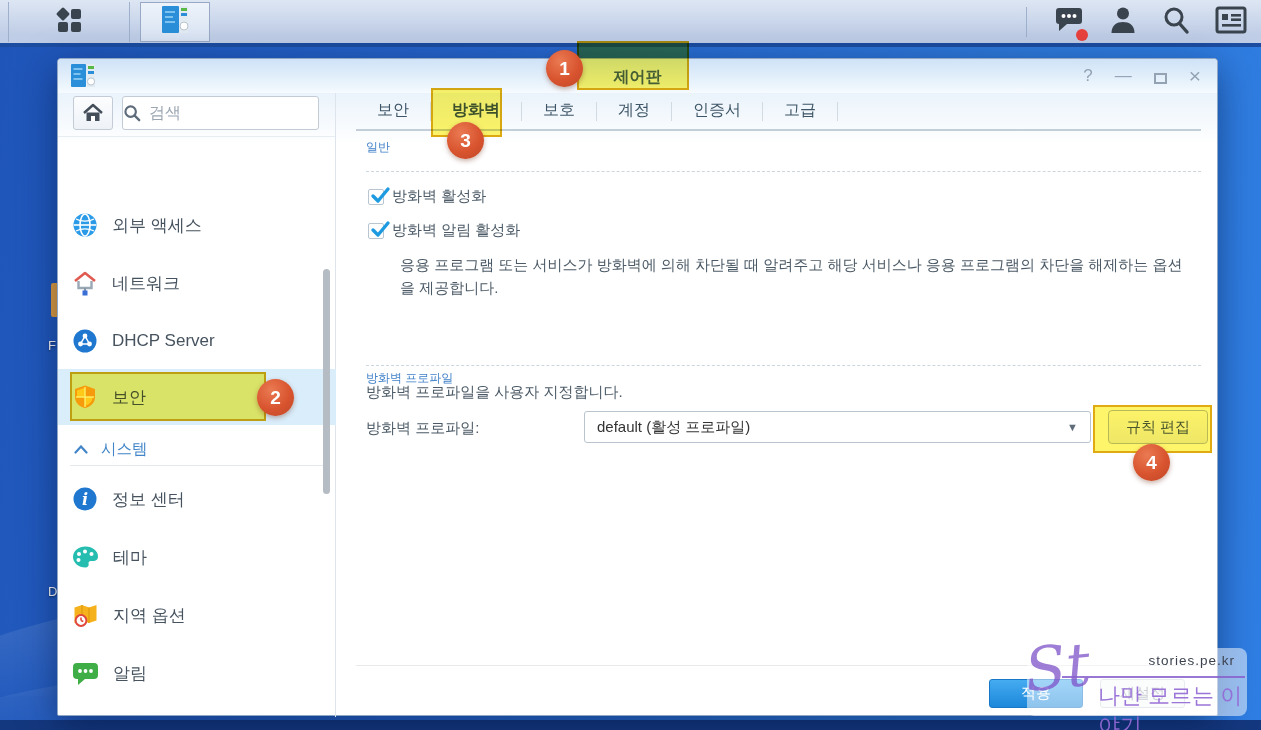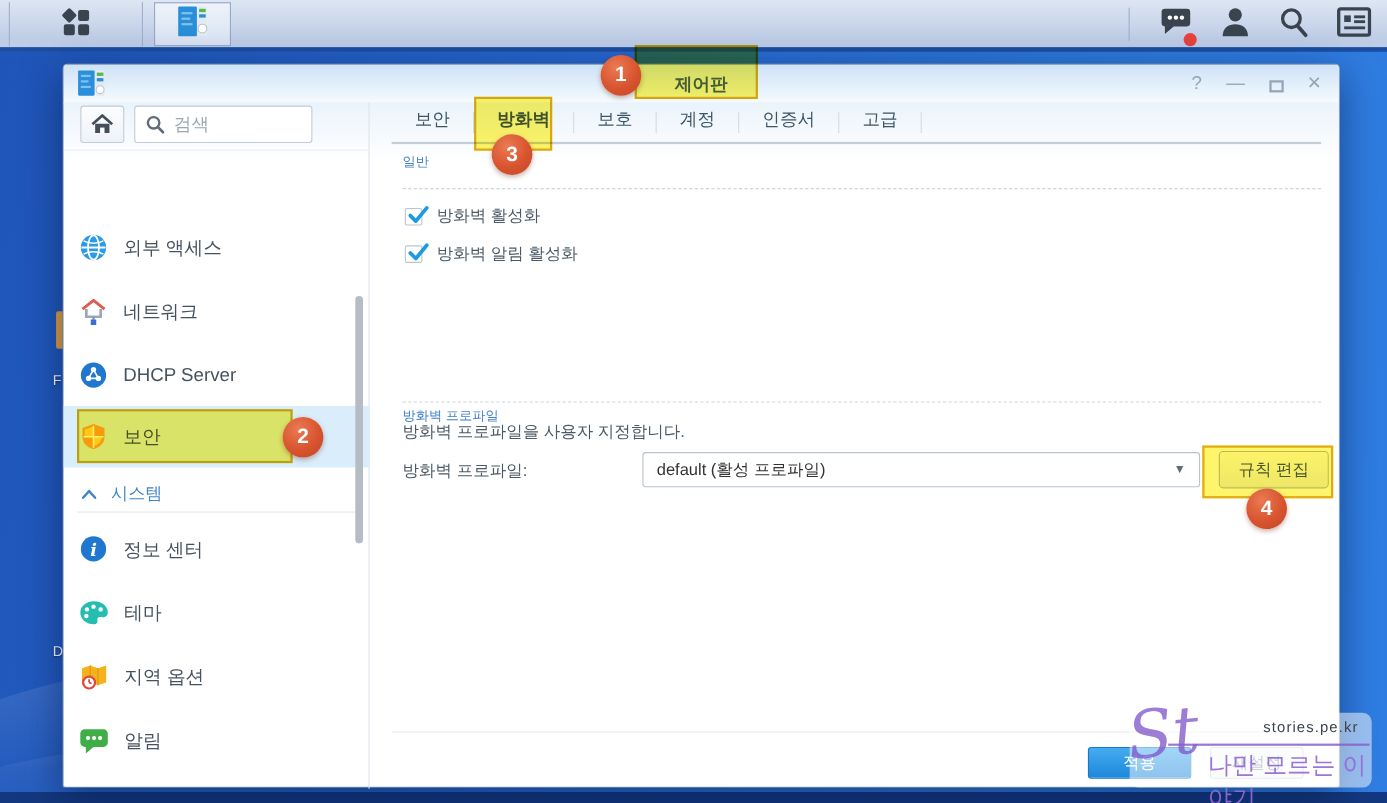--- a/index.html
+++ b/index.html
@@ -43,22 +43,22 @@
   .win-controls span { cursor:default; line-height:22px; }
   .ctl-max { width:13px; height:11px; border:2px solid #93a3b3; display:inline-block; margin-top:5px; }
   .win-body { position:absolute; left:0; top:34px; right:0; bottom:0;
     background:linear-gradient(#eaf3fb,#ffffff 52px); border-radius:0 0 2px 2px; }
 
   
   .sidebar { position:absolute; left:0; top:0; width:278px; height:624px; border-right:1px solid #dde4ec; }
   .home-btn { position:absolute; left:15px; top:3px; width:40px; height:34px;
     background:linear-gradient(#fcfdfe,#eef2f7); border:1px solid #c3ccd6; border-radius:3px;
     display:flex; align-items:center; justify-content:center; }
-  .search-box { position:absolute; left:64px; top:3px; width:162px; height:34px; background:#fff;
-    border:1px solid #c3ccd6; border-radius:3px; display:flex; align-items:center; padding-left:9px; gap:8px; }
+  .search-box { position:absolute; left:64px; top:3px; width:197px; height:34px; background:#fff;
+    border:1px solid #c3ccd6; border-radius:3px; display:flex; align-items:center; gap:8px; }
   .search-ph { color:#9aa6b2; font-size:16px; }
   .sb-divider { position:absolute; left:0; top:43px; width:100%; height:1px; background:#e7edf3; }
   .sb-item { position:absolute; left:0; width:278px; height:50px; display:flex; align-items:center;
     padding-left:14px; gap:14px; font-size:17px; color:#46535f; cursor:pointer; }
   .sb-item.selected { background:#d9edfa; height:56px; }
   .r0{top:49px} .r1{top:107px} .r2{top:165px} .r3{top:223px} .r4{top:276px}
   .sb-header { position:absolute; left:0; top:344px; width:278px; height:24px; display:flex; align-items:center;
     padding-left:16px; gap:13px; color:#4285c8; font-size:15.5px; cursor:pointer; }
   .sb-header-divider { position:absolute; left:12px; right:12px; top:372px; height:1px; background:#e4e9ee; }
   .r5{top:381px} .r6{top:439px} .r7{top:497px} .r8{top:555px}
@@ -70,21 +70,21 @@
   .tab { padding:0 21px; font-size:16px; color:#3d5566; height:36px; line-height:34px; cursor:pointer; }
   .tab.active { font-weight:bold; }
   .tab-sep { width:1px; height:19px; background:#d3dbe2; }
   .tab-underline { position:absolute; left:20px; right:16px; top:36px; height:2px; background:#c3ced8; }
 
   .sec-head { position:absolute; left:30px; font-size:12px; color:#4080c8; }
   .h1 { top:46px; } .h2 { top:240px;margin-top:37px; }
   .dotted { position:absolute; left:30px; right:16px; height:0; border-top:1px dashed #ccd6df; }
   .d1 { top:78px; } .d2 { top:272px; }
 
-  .cb-row { position:absolute; left:32px; display:flex; align-items:flex-start; gap:13px; }
+  .cb-row { position:absolute; left:32px; display:flex; align-items:flex-start; gap:8px; }
   .cb1 { top:94px; } .cb2 { top:128px; }
   .checkbox { position:relative; width:16px; height:16px; background:#fff; border:1px solid #b9c6d2; border-radius:2px; margin-top:2px; }
   .checkbox svg { position:absolute; left:0px; top:-5px; }
   .cb-label { font-size:15px; color:#4b5a66; }
 
   .desc { position:absolute; left:64px; top:160px; width:795px; font-size:15px; color:#4b5a66; line-height:23px; word-break:break-all; }
   .desc2 { position:absolute; left:30px; top:290px; font-size:15px; color:#4b5a66; }
 
   .prof-label { position:absolute; left:30px; top:326px; font-size:15px; color:#4b5a66; }
   .dropdown { position:absolute; left:248px; top:318px; width:507px; height:32px; background:#fff;
@@ -362,20 +362,21 @@
         <span class="cb-label">방화벽 활성화</span>
       </div>
       <div class="cb-row cb2">
         <span class="checkbox">
           <svg width="22" height="22" viewBox="0 0 22 22">
             <path d="M4 11 L9 16 L19 4" fill="none" stroke="#1e9be0" stroke-width="3.4" stroke-linecap="round" stroke-linejoin="round"></path>
           </svg>
         </span>
         <span class="cb-label">방화벽 알림 활성화</span>
       </div>
+      <div class="desc">응용 프로그램 또는 서비스가 방화벽에 의해 차단될 때 알려주고 해당 서비스나 응용 프로그램의 차단을 해제하는 옵션을 제공합니다.</div>
 
       <div class="sec-head h2">방화벽 프로파일</div>
       <div class="dotted d2"></div>
       <div class="desc2">방화벽 프로파일을 사용자 지정합니다.</div>
 
       <div class="prof-label">방화벽 프로파일:</div>
       <div class="dropdown">
         <span>default (활성 프로파일)</span>
         <span class="dd-arrow">▼</span>
       </div>

